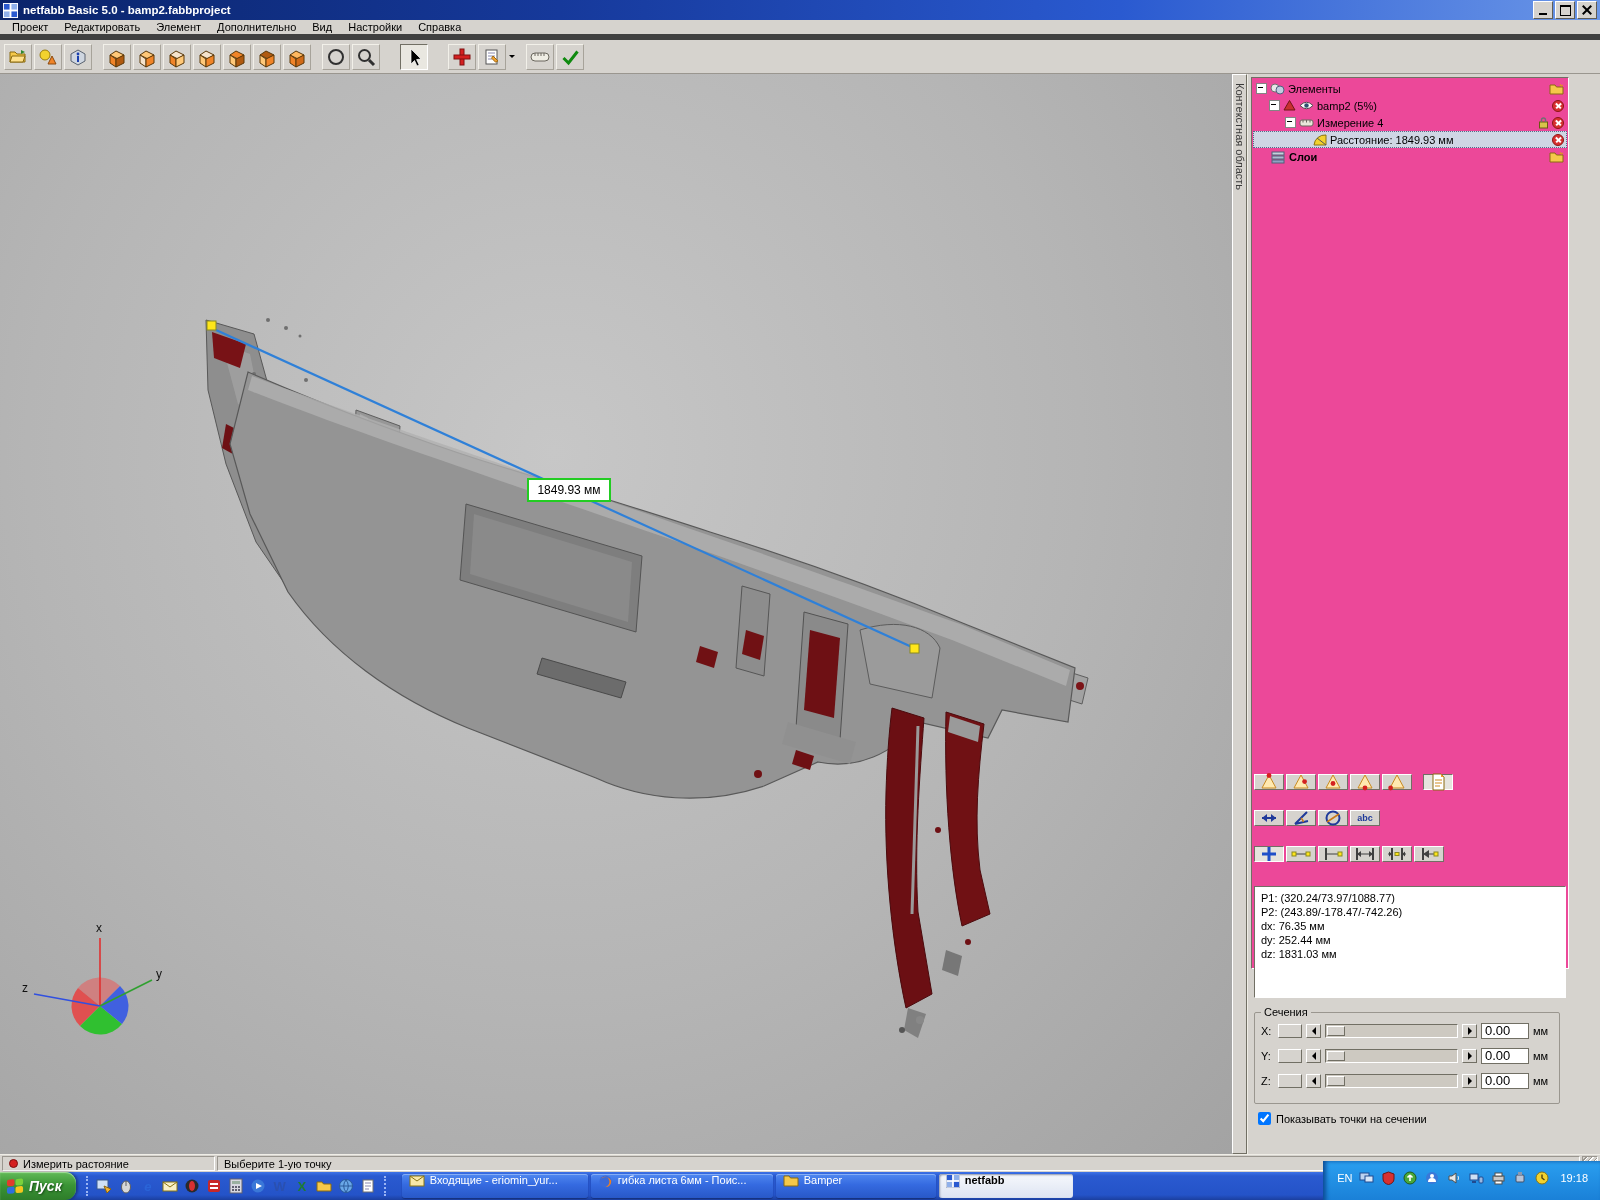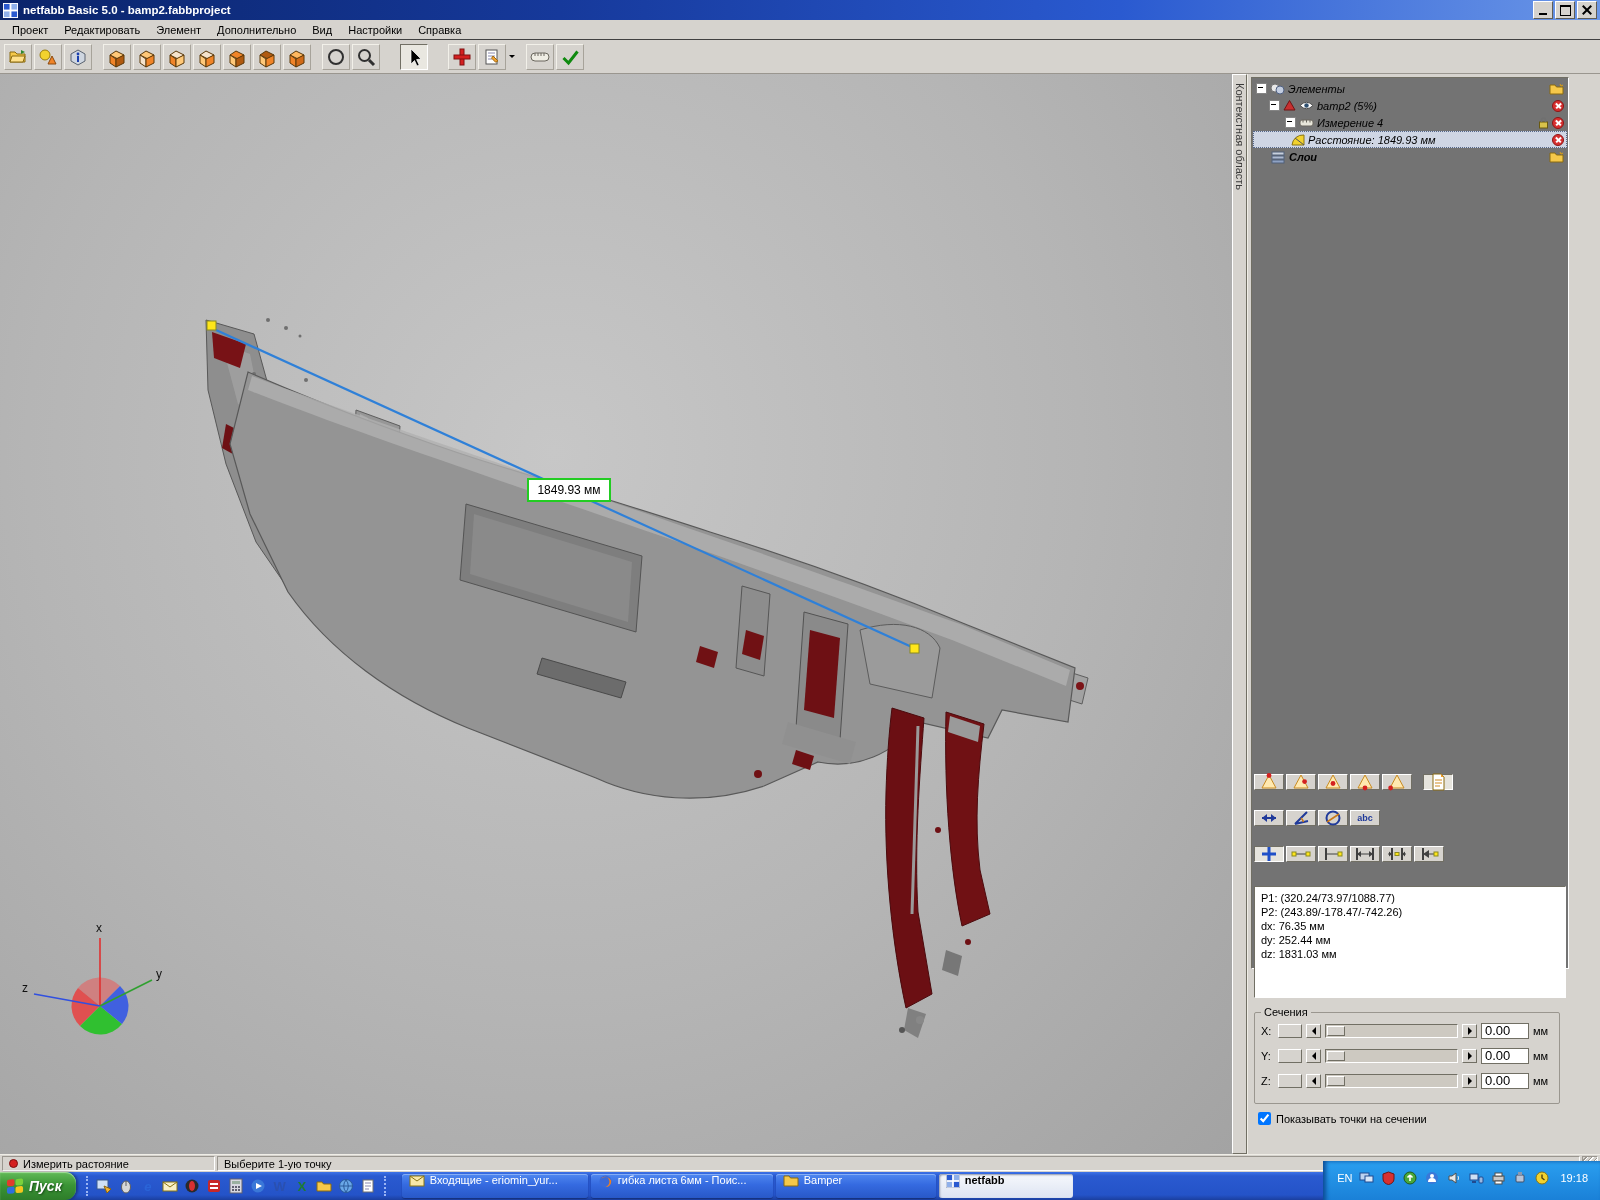--- a/index.html
+++ b/index.html
@@ -14,21 +14,21 @@
   .win-btn{width:18px;height:16px;margin-left:2px;background:#d6d3ce;border:1px solid;
     border-color:#fff #5f5d55 #5f5d55 #fff;display:flex;align-items:center;justify-content:center;position:relative;}
   .glyph-min{width:8px;height:2px;background:#000;margin-top:8px;}
   .glyph-max{width:9px;height:8px;border:1px solid #000;border-top-width:2px;}
   .glyph-close{position:relative;width:10px;height:10px;}
   .glyph-close::before,.glyph-close::after{content:"";position:absolute;left:-1px;top:4px;width:12px;height:2px;background:#000;}
   .glyph-close::before{transform:rotate(45deg);} .glyph-close::after{transform:rotate(-45deg);}
 
   
   .menubar{position:absolute;left:0;top:20px;width:1600px;height:20px;background:#d6d3ce;
-    display:flex;align-items:center;padding-left:4px;box-sizing:border-box;border-bottom:1px solid #404040;}
+    display:flex;align-items:center;padding-left:4px;box-sizing:border-box;border-bottom:6px solid #404040;}
   .menu-item{padding:2px 8px;white-space:nowrap;}
   .toolbar{position:absolute;left:0;top:40px;width:1600px;height:34px;background:#d6d3ce;
     display:flex;align-items:center;padding-left:4px;box-sizing:border-box;border-bottom:1px solid #9a968f;gap:2px;}
   .tbtn{width:28px;height:26px;background:#d6d3ce;border:1px solid;border-color:#f2f0e9 #a7a39a #a7a39a #f2f0e9;
     display:flex;align-items:center;justify-content:center;box-sizing:border-box;}
   .tbtn.pressed{border-color:#716f64 #fff #fff #716f64;background:#e9e7e0;}
   .tb-sep{width:7px;height:26px;}
   .caret-d{width:0;height:0;border:3px solid transparent;border-top-color:#000;border-bottom:0;margin-left:1px;}
 
   
@@ -38,22 +38,22 @@
     border:2px solid #22cc22;display:flex;align-items:center;justify-content:center;font-size:12px;z-index:5;}
 
   
   .context-strip{position:absolute;left:1232px;top:74px;width:15px;height:1080px;background:#d6d3ce;
     border:1px solid;border-color:#fff #716f64 #716f64 #fff;box-sizing:border-box;
     writing-mode:vertical-rl;font-size:11px;color:#3a3a3a;padding-top:8px;}
 
   
   .right-panel{position:absolute;left:1247px;top:74px;width:353px;height:1080px;background:#d6d3ce;
     border-left:1px solid #efede6;box-sizing:border-box;}
-  .tree{position:absolute;left:3px;top:3px;width:318px;height:892px;background:#737373;
-    border:1px solid;border-color:#716f64 #fff #fff #716f64;box-sizing:border-box;padding:2px 1px;overflow:hidden;font-style:italic;}
+  .tree{position:absolute;left:3px;top:3px;width:318px;height:892px;background:#ec4899;
+    border:1px solid;border-color:#716f64 #fff #fff #716f64;box-sizing:border-box;padding:2px 1px;overflow:hidden;}
   .trow{height:17px;display:flex;align-items:center;gap:3px;padding:0 3px;box-sizing:border-box;}
   .trow.sel{background:#cfd6e4;outline:1px dotted #55688a;outline-offset:-1px;}
   .tgrow{flex:1;}
   .expander{width:9px;height:9px;border:1px solid #848484;background:#fff;position:relative;flex:none;}
   .expander::after{content:"";position:absolute;left:1px;top:3px;width:5px;height:1px;background:#000;}
   .redx{width:12px;height:12px;border-radius:50%;background:#d83030;border:1px solid #8c1616;position:relative;flex:none;box-sizing:border-box;}
   .redx::before,.redx::after{content:"";position:absolute;left:1.5px;top:4px;width:7px;height:1.6px;background:#fff;}
   .redx::before{transform:rotate(45deg);} .redx::after{transform:rotate(-45deg);}
 
   .mrow{position:absolute;display:flex;gap:2px;left:6px;}
@@ -390,21 +390,21 @@
             <path d="M4 3 v2.5 M7.5 3 v2.5 M11 3 v2.5" stroke="#6a675e"></path>
           </svg>
         <span class="tlabel">Измерение 4</span>
         <span class="tgrow"></span>
         <svg width="11" height="13" viewBox="0 0 11 13">
             <rect x="1.5" y="6" width="8" height="6" fill="#d8c24a" stroke="#6a5a10"></rect>
             <path d="M3.5 6 V4 a2 2 0 0 1 4 0 V6" fill="none" stroke="#707070" stroke-width="1.4"></path>
           </svg>
         <span class="redx"></span>
       </div>
-      <div class="trow sel" style="padding-left:38px;">
+      <div class="trow sel" style="padding-left:60px;">
         <svg width="14" height="13" viewBox="0 0 14 13">
             <path d="M1 12 A11 11 0 0 1 13 2 L13 12 Z" fill="#f2d22e" stroke="#8a7410"></path>
             <line x1="13" y1="12" x2="4" y2="5" stroke="#555"></line>
           </svg>
         <span class="tlabel">Расстояние: 1849.93 мм</span>
         <span class="tgrow"></span>
         <span class="redx"></span>
       </div>
       <div class="trow">
         <span style="width:11px;flex:none;"></span>

